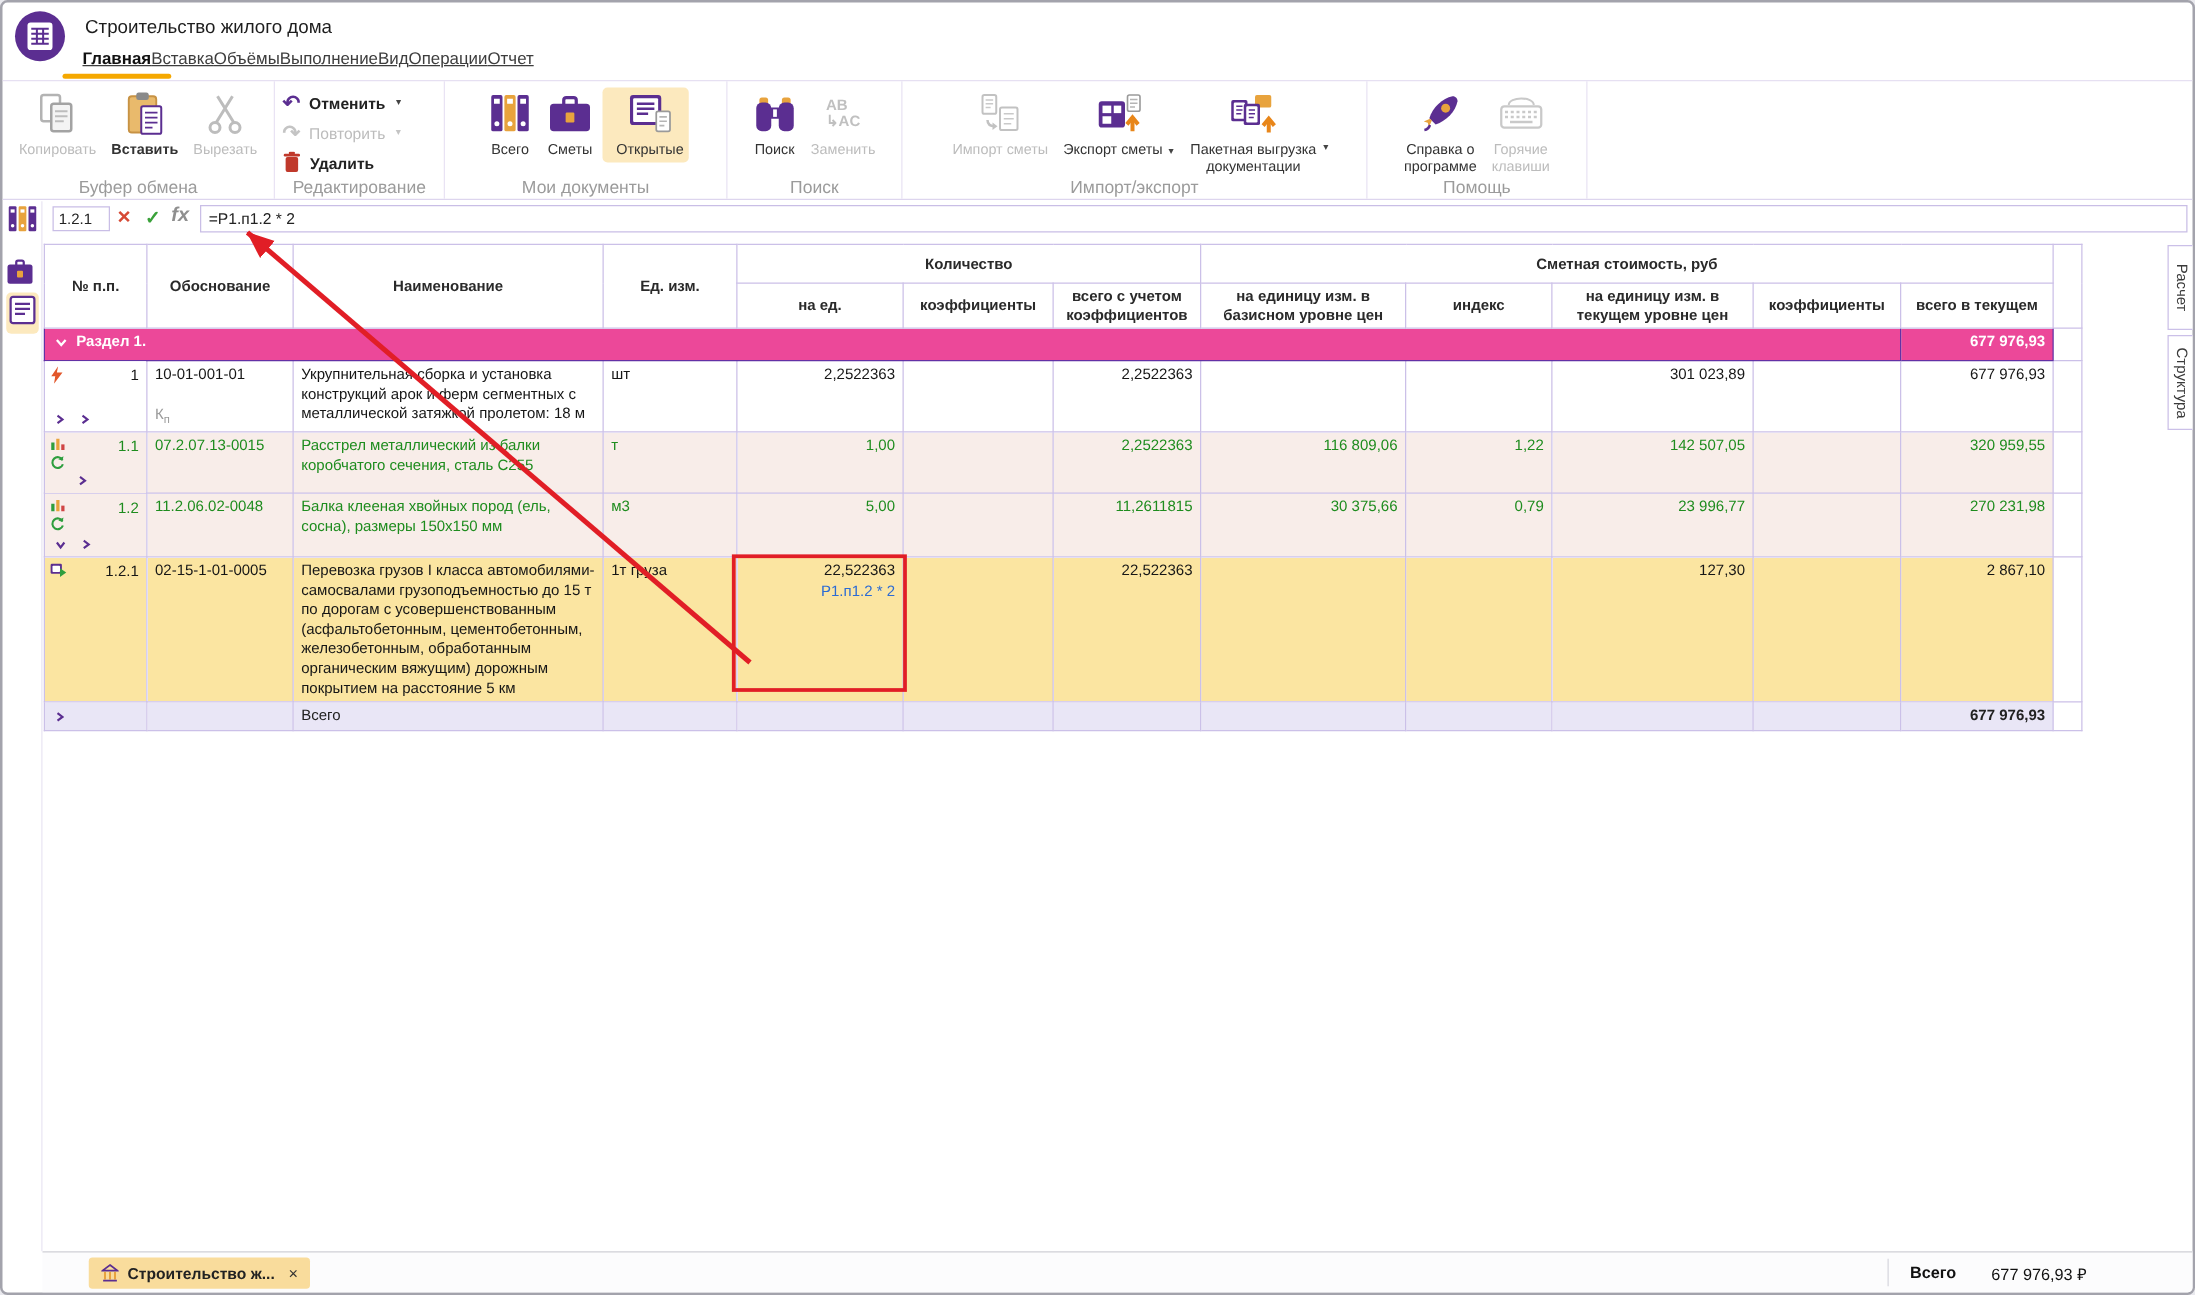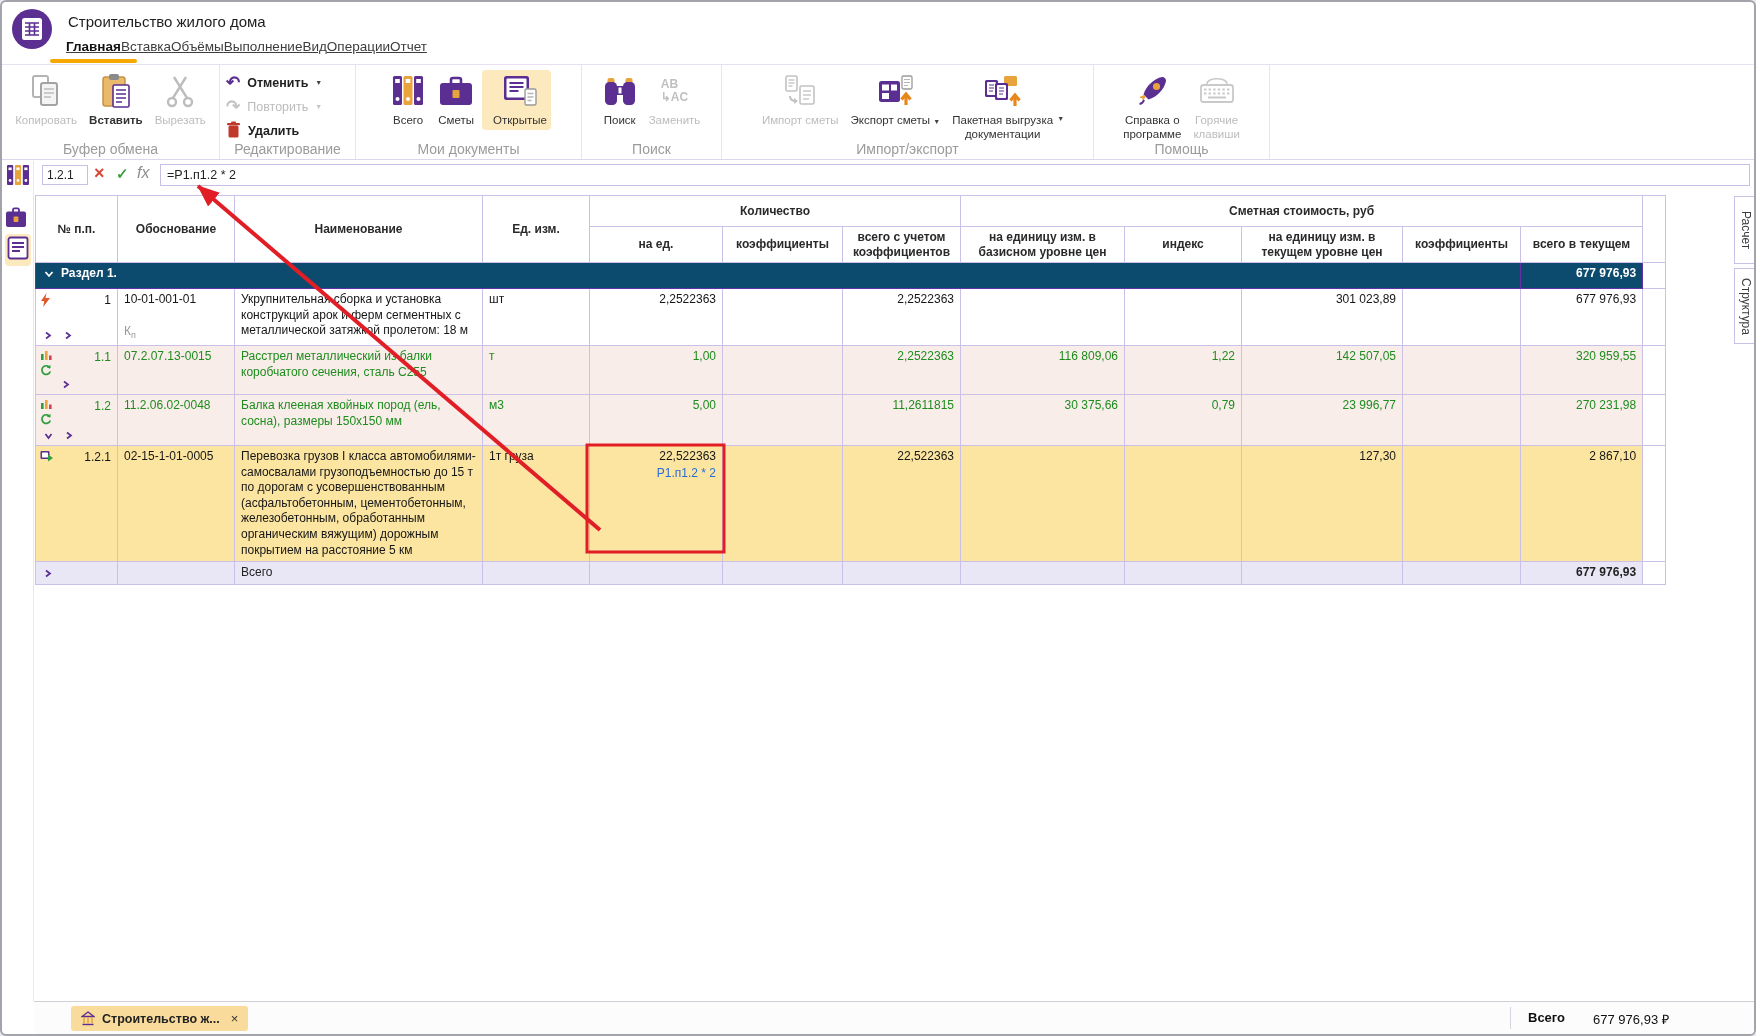--- a/index.html
+++ b/index.html
@@ -34,41 +34,41 @@
   .minibtn.dis{color:#bcbcbc;font-weight:400;}
   .uglyph{font-size:17px;line-height:14px;color:#5B2E91;font-weight:700;}
   .minibtn.dis .uglyph{color:#c4c4c4;}
   .lbl .abscaret{position:absolute;top:1px;right:-11px;}
   
   .fxrow{position:absolute;left:0;top:159px;width:100%;height:29px;}
   .namebox{position:absolute;left:40px;top:4px;width:46px;height:20px;border:1px solid #C9BEE6;
         font-size:12px;padding:0 4px;box-sizing:border-box;font-family:inherit;color:#222;}
   .fx-cancel{position:absolute;left:92px;top:2px;font-size:18px;font-weight:700;color:#D64A35;}
   .fx-ok{position:absolute;left:114px;top:4px;font-size:15px;font-weight:700;color:#3AA13A;}
-  .fx-fx{position:absolute;left:135px;top:3px;font-size:16px;font-weight:400;font-style:italic;color:#8f8f8f;}
+  .fx-fx{position:absolute;left:135px;top:3px;font-size:16px;font-weight:700;font-style:italic;color:#8f8f8f;}
   .fxinput{position:absolute;left:158px;top:3px;width:1590px;height:22px;border:1px solid #C9BEE6;
         font-size:12.5px;padding:0 6px;box-sizing:border-box;font-family:inherit;color:#222;}
   
   .left-strip{position:absolute;left:0;top:159px;bottom:33px;width:31px;border-right:1px solid #EAE6F3;}
   .strip-ic{position:absolute;left:3px;}
   .strip-ic.sel{background:#FCE9BE;border-radius:4px;padding:2px;}
   
   .gridwrap{position:absolute;left:33px;top:193px;}
   table.grid{border-collapse:collapse;table-layout:fixed;width:1630px;}
   .grid th,.grid td{border:1px solid #CBC0E8;box-sizing:border-box;overflow:hidden;}
   .grid th{font-size:12px;font-weight:700;color:#2a2a2a;text-align:center;vertical-align:middle;
         padding:2px 4px;background:#fff;line-height:1.25;}
   .grid td{font-size:12px;vertical-align:top;padding:3px 6px;line-height:1.3;}
   td.c-r{text-align:right;white-space:nowrap;}
   td.c-l{text-align:left;}
   td.c-num{position:relative;padding:0;}
   .rnum{position:absolute;right:6px;top:4px;}
   .ricons{position:absolute;left:4px;top:4px;display:flex;flex-direction:column;gap:3px;}
   .chevs{position:absolute;left:8px;bottom:5px;display:flex;gap:12px;align-items:center;}
-  tr.r-section td{background:#0c4a6e;color:#fff;font-weight:700;border-color:#6331A5;}
+  tr.r-section td{background:#ec4899;color:#fff;font-weight:700;border-color:#6331A5;}
   tr.r-section td.fill{background:#fff;border-color:#CBC0E8;}
   .sec-label{display:flex;align-items:center;gap:7px;padding-left:2px;}
   tr.r-white td{background:#fff;color:#161616;}
   tr.r-pink td{background:#F8EDE9;color:#1E8C1E;}
   tr.r-yellow td{background:#FBE5A1;color:#161616;}
   tr.r-total td{background:#E9E6F6;color:#222;}
   td.fill{background:#fff !important;}
   .kp{color:#9a9a9a;margin-top:16px;font-size:12px;}
   .kp sub{font-size:9px;}
   .flink{color:#2B6BD4;text-align:right;margin-top:1px;}

